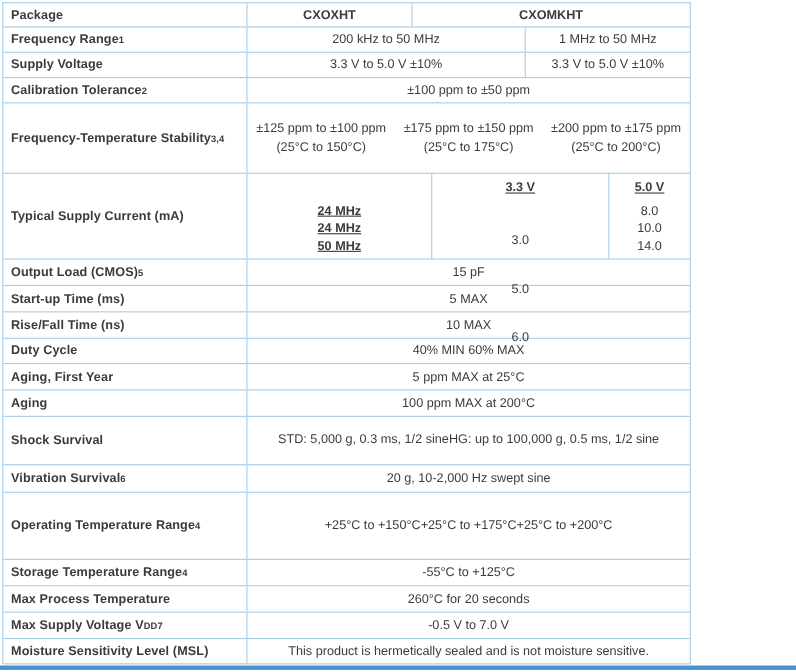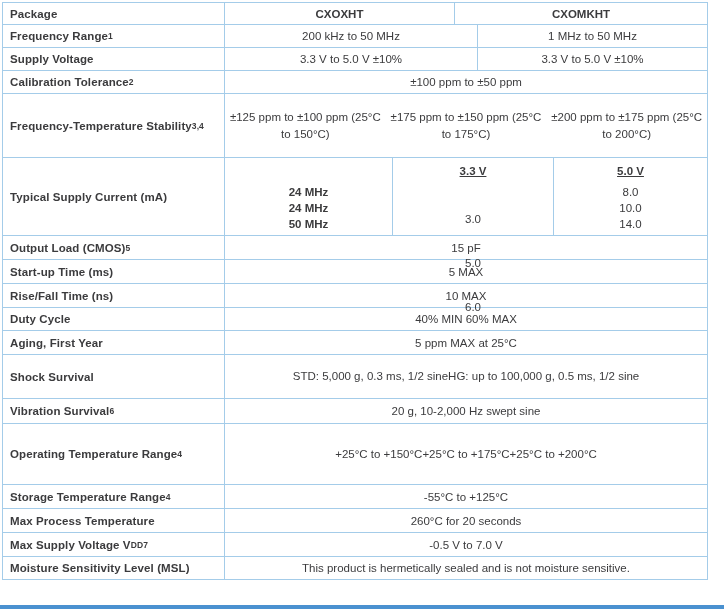--- a/index.html
+++ b/index.html
@@ -9,21 +9,21 @@
   }
   html,body{margin:0;padding:0;}
   body{
     width:724px;height:611px;position:relative;background:#ffffff;
     font-family:"Liberation Sans", sans-serif;
     color:var(--txt);
     font-size:11.5px;
     -webkit-font-smoothing:antialiased;
   }
   .spec-table{
-    position:absolute;left:2px;top:2px;width:706px;
+    position:absolute;left:2px;top:2px;width:626px;
     border:1px solid var(--border);
     border-bottom:none;
     box-sizing:border-box;
     background:#fff;
   }
   .row{display:flex;box-sizing:border-box;border-bottom:1px solid var(--border);}
   .lbl{
     flex:0 0 221px;width:221px;box-sizing:border-box;
     display:flex;align-items:center;
     padding:0 4px 0 7px;
@@ -45,21 +45,21 @@
   .h25{height:25px}.h61{height:61px}
   .bold{font-weight:bold;}
   
   .cur-freq{flex:0 0 168px;}
   .cur-v{flex:0 0 161px;gap:28px;}
   .cur-last{flex:1;}
   .cur-col{flex-direction:column;justify-content:flex-start;padding-top:6px;}
   .cur-head{height:16px;line-height:15px;font-weight:bold;text-decoration:underline;margin-bottom:4px;}
   .cur-head.empty{text-decoration:none;}
   .cur-line{height:16px;line-height:16px;}
-  .freq-line{height:16px;line-height:16px;font-weight:bold;}
+  .freq-line{height:16px;line-height:16px;font-weight:bold;text-decoration:underline;}
   .bottom-bar{
     position:absolute;left:0;top:605px;width:724px;height:4px;
     background:var(--thick);
   }
 </style>
 </head>
 <body>
 
 <div class="spec-table">
 
@@ -147,20 +147,24 @@
   <div class="row h23">
     <div class="lbl">Duty Cycle</div>
     <div class="cell">40% MIN 60% MAX</div>
   </div>
 
   <div class="row h24">
     <div class="lbl">Aging, First Year</div>
     <div class="cell">5 ppm MAX at 25°C</div>
   </div>
 
+  <div class="row h24">
+    <div class="lbl">Aging</div>
+    <div class="cell">100 ppm MAX at 200°C</div>
+  </div>
 
   <div class="row h44">
     <div class="lbl">Shock Survival</div>
     <div class="cell multi">
       <div>STD: 5,000 g, 0.3 ms, 1/2 sine</div>
       <div>HG: up to 100,000 g, 0.5 ms, 1/2 sine</div>
     </div>
   </div>
 
   <div class="row h25">

